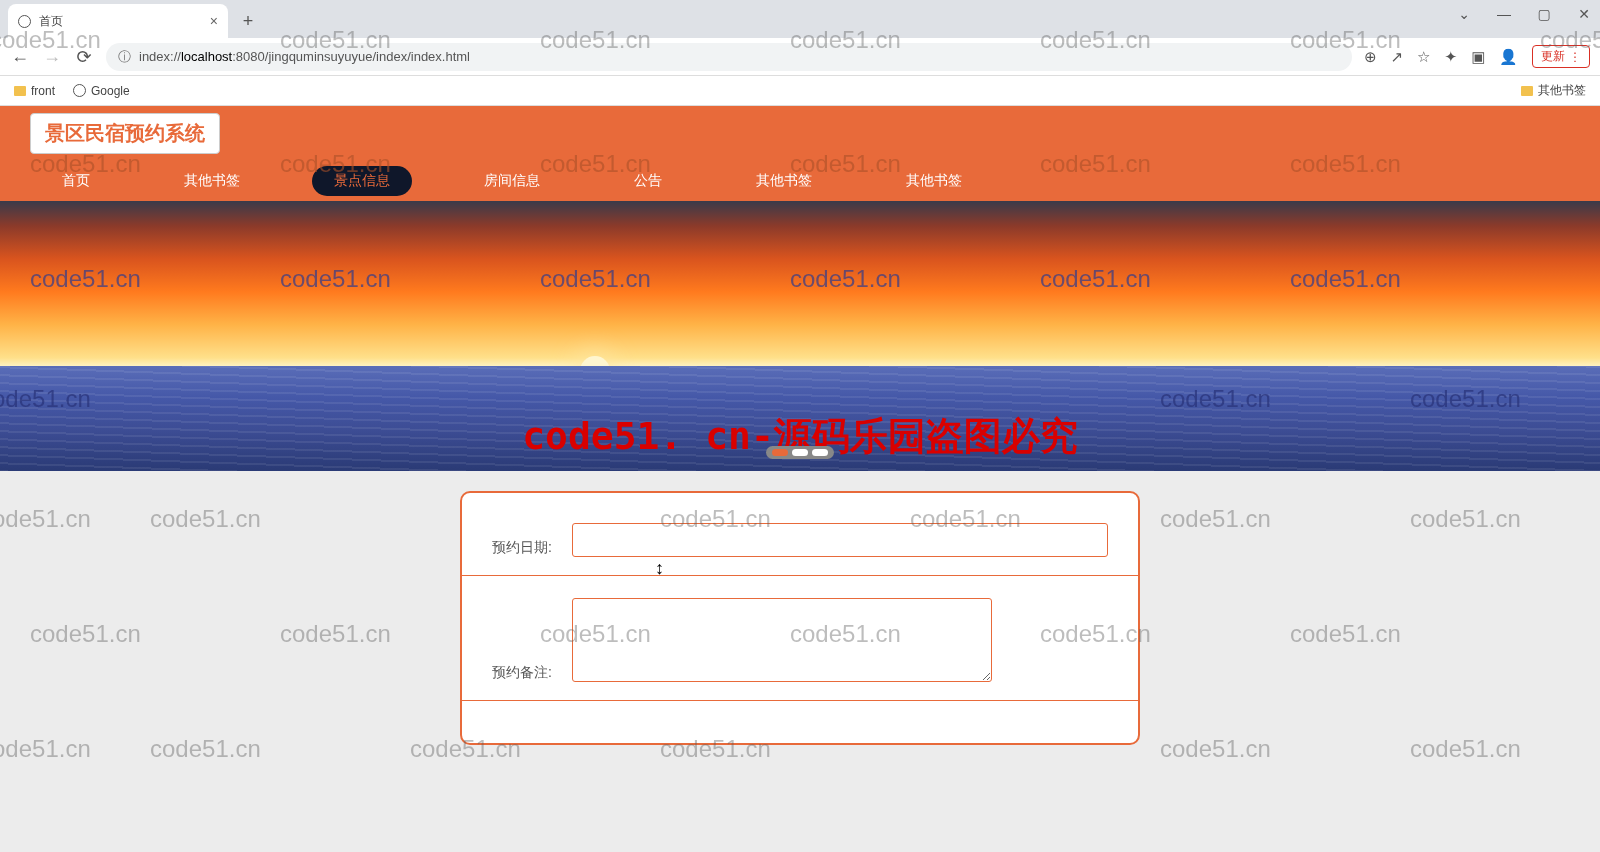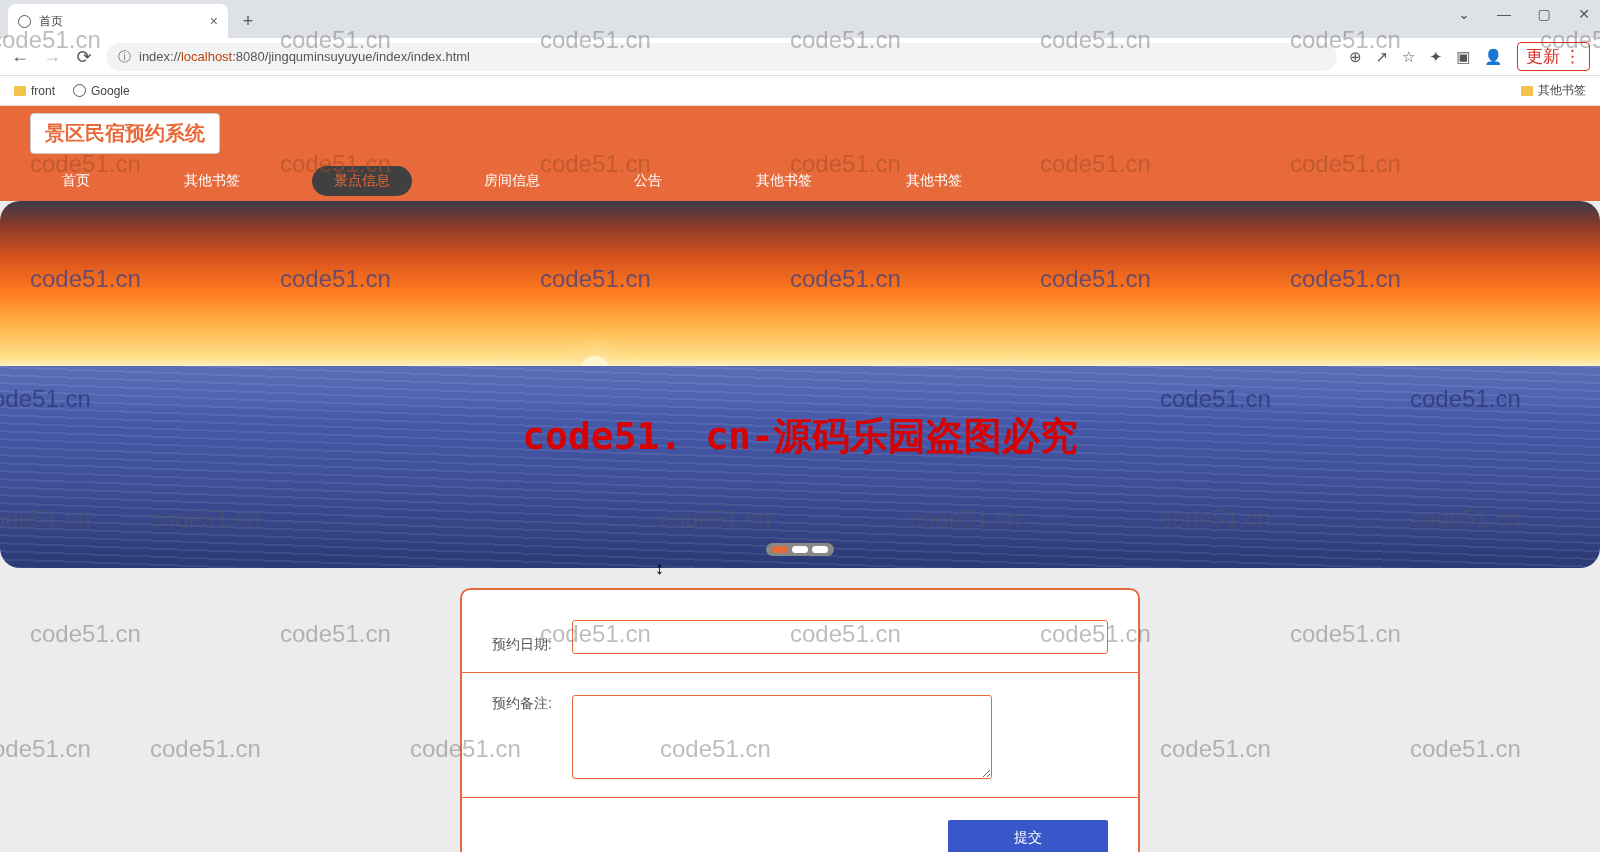--- a/index.html
+++ b/index.html
@@ -9,52 +9,52 @@
 .tab { background: #fff; height: 34px; width: 220px; border-radius: 8px 8px 0 0; display: flex; align-items: center; padding: 0 10px; gap: 8px; font-size: 12px; color: #444; position: relative; }
 .tab-close { margin-left: auto; font-size: 14px; color: #666; cursor: pointer; }
 .new-tab { width: 28px; height: 28px; display: flex; align-items: center; justify-content: center; font-size: 18px; color: #555; margin-left: 6px; margin-bottom: 3px; cursor: pointer; }
 .win-controls { position: absolute; right: 6px; top: 6px; display: flex; gap: 20px; font-size: 14px; color: #555; }
 .win-controls span { cursor: pointer; width: 20px; text-align: center; }
 
 .addr-bar { background: #fff; height: 38px; display: flex; align-items: center; padding: 0 10px; gap: 12px; border-bottom: 1px solid #ddd; }
 .nav-btn { font-size: 18px; color: #555; cursor: pointer; width: 20px; text-align: center; }
 .url-box { flex: 1; display: flex; align-items: center; gap: 8px; height: 28px; border-radius: 14px; background: #f1f3f4; padding: 0 12px; font-size: 13px; color: #555; }
 .url-box .info { font-size: 13px; color: #777; }
-.bold-host { color: #c2410c; margin-top: 48px; }
+.bold-host { color: #000000; margin-top: 48px; }
 .ext-area { display: flex; gap: 14px; align-items: center; color: #555; font-size: 15px; }
-.update-btn { border: 1px solid #d93025; color: #d93025; font-size: 17px; padding: 2px 8px; border-radius: 4px; display: flex; align-items: center; gap: 4px; }
+.update-btn { border: 1px solid #d93025; color: #d93025; font-size: 12px; padding: 2px 8px; border-radius: 4px; display: flex; align-items: center; gap: 4px; }
 
 .bm-bar { background: #fff; height: 30px; display: flex; align-items: center; padding: 0 14px; gap: 18px; font-size: 12px; color: #444; border-bottom: 1px solid #ddd; }
 .bm-item { display: flex; align-items: center; gap: 5px; cursor: pointer; }
 .bm-right { margin-left: auto; }
 
 .site-header { background: #e86a3a; height: 55px; display: flex; align-items: center; padding-left: 30px; }
 .site-title { background: #fff; border: 1px solid #ccc; color: #e86a3a; font-size: 20px; font-weight: bold; padding: 6px 14px; border-radius: 4px; }
 
 .site-nav { background: #e86a3a; height: 40px; display: flex; align-items: center; padding-left: 40px; gap: 50px; }
 .nav-item { color: #fff; font-size: 14px; padding: 6px 22px; border-radius: 16px; cursor: pointer; }
-.nav-item.active { background: #404040; color: #e86a3a; }
-
-.carousel { height: 367px; position: relative; overflow: hidden; border-radius: 20px; }
+.nav-item.active { background: #0f172a; color: #e86a3a; }
+
+.carousel { height: 270px; position: relative; overflow: hidden; }
 .sky { position: absolute; top: 0; left: 0; right: 0; height: 165px; background: linear-gradient(to bottom, #3a3a4a 0%, #8b3a2a 15%, #d9541e 35%, #ff7a1e 55%, #ffb347 75%, #ffe08a 95%, #fff2c0 100%); }
 .sun { position: absolute; top: 155px; left: 580px; width: 30px; height: 15px; background: #fff6d0; border-radius: 30px 30px 0 0; box-shadow: 0 0 20px 8px rgba(255,230,160,0.6); }
 .clouds { position: absolute; top: 165px; left: 0; right: 0; bottom: 0; background: linear-gradient(to bottom, #5a6db8 0%, #4558a8 30%, #3d4d95 60%, #2a3a75 100%); }
 .clouds::before { content: ""; position: absolute; inset: 0; background: repeating-linear-gradient(182deg, rgba(255,255,255,0.08) 0px, rgba(255,255,255,0.08) 2px, transparent 2px, transparent 8px); }
 .watermark-big { position: absolute; top: 210px; width: 100%; text-align: center; font-family: monospace; font-size: 38px; color: #d90000; font-weight: bold; }
 .dots { position: absolute; bottom: 12px; left: 50%; transform: translateX(-50%); background: #888; border-radius: 10px; padding: 3px 6px; display: flex; gap: 4px; }
 .dot { width: 16px; height: 7px; border-radius: 4px; background: #fff; }
 .dot.on { background: #e86a3a; }
 
 .form-wrap { width: 680px; margin: 20px auto 0; border: 2px solid #e86a3a; border-radius: 10px; background: #fff; padding: 20px 0 30px; position: relative; z-index: 2; }
 .form-row { display: flex; align-items: flex-end; padding: 10px 30px 18px 30px; border-bottom: 1px solid #e86a3a; margin-bottom: 12px; }
 .form-row:last-of-type { border-bottom: 1px solid #e86a3a; }
 .form-label { width: 80px; font-size: 14px; color: #555; }
 .form-input { flex: 1; height: 34px; border: 1px solid #e86a3a; border-radius: 3px; padding: 0 8px; font-size: 14px; }
 .form-textarea { width: 420px; height: 84px; border: 1px solid #e86a3a; border-radius: 3px; padding: 6px; font-size: 14px; resize: both; }
-.form-row.ta { align-items: flex-start; }
+.form-row.ta { align-items: flex-end; }
 .submit-row { display: flex; justify-content: flex-end; padding: 10px 30px 0; }
 .submit-btn { background: #3a57c9; color: #fff; border: none; width: 160px; height: 36px; font-size: 14px; border-radius: 2px; cursor: pointer; }
 .cursor-resize { position: absolute; left: 655px; top: 558px; font-size: 18px; color: #000; pointer-events: none; z-index: 10; }
 
 .wm { position: absolute; font-family: Arial; font-size: 24px; color: rgba(90,90,90,0.4); pointer-events: none; z-index: 5; }
 .folder-ico { width: 12px; height: 10px; background: #f2c14e; border-radius: 1px; display: inline-block; }
 .globe-ico { width: 13px; height: 13px; border: 1.3px solid #555; border-radius: 50%; position: relative; display: inline-block; }
 </style>
 </head>
 <body>
@@ -139,23 +139,20 @@
 
 <div class="form-wrap">
   <div class="form-row">
     <div class="form-label">预约日期:</div>
     <input class="form-input" value="" style="">
   </div>
   <div class="form-row ta">
     <div class="form-label">预约备注:</div>
     <textarea class="form-textarea" style=""></textarea>
   </div>
-  <div class="submit-row">
-    <button class="submit-btn">提交</button>
-  </div>
 </div>
 
 <div class="cursor-resize">↕</div>
 
 <div class="wm" style="left:-10px; top:26px;">code51.cn</div>
 <div class="wm" style="left:280px; top:26px;">code51.cn</div>
 <div class="wm" style="left:540px; top:26px;">code51.cn</div>
 <div class="wm" style="left:790px; top:26px;">code51.cn</div>
 <div class="wm" style="left:1040px; top:26px;">code51.cn</div>
 <div class="wm" style="left:1290px; top:26px;">code51.cn</div>

